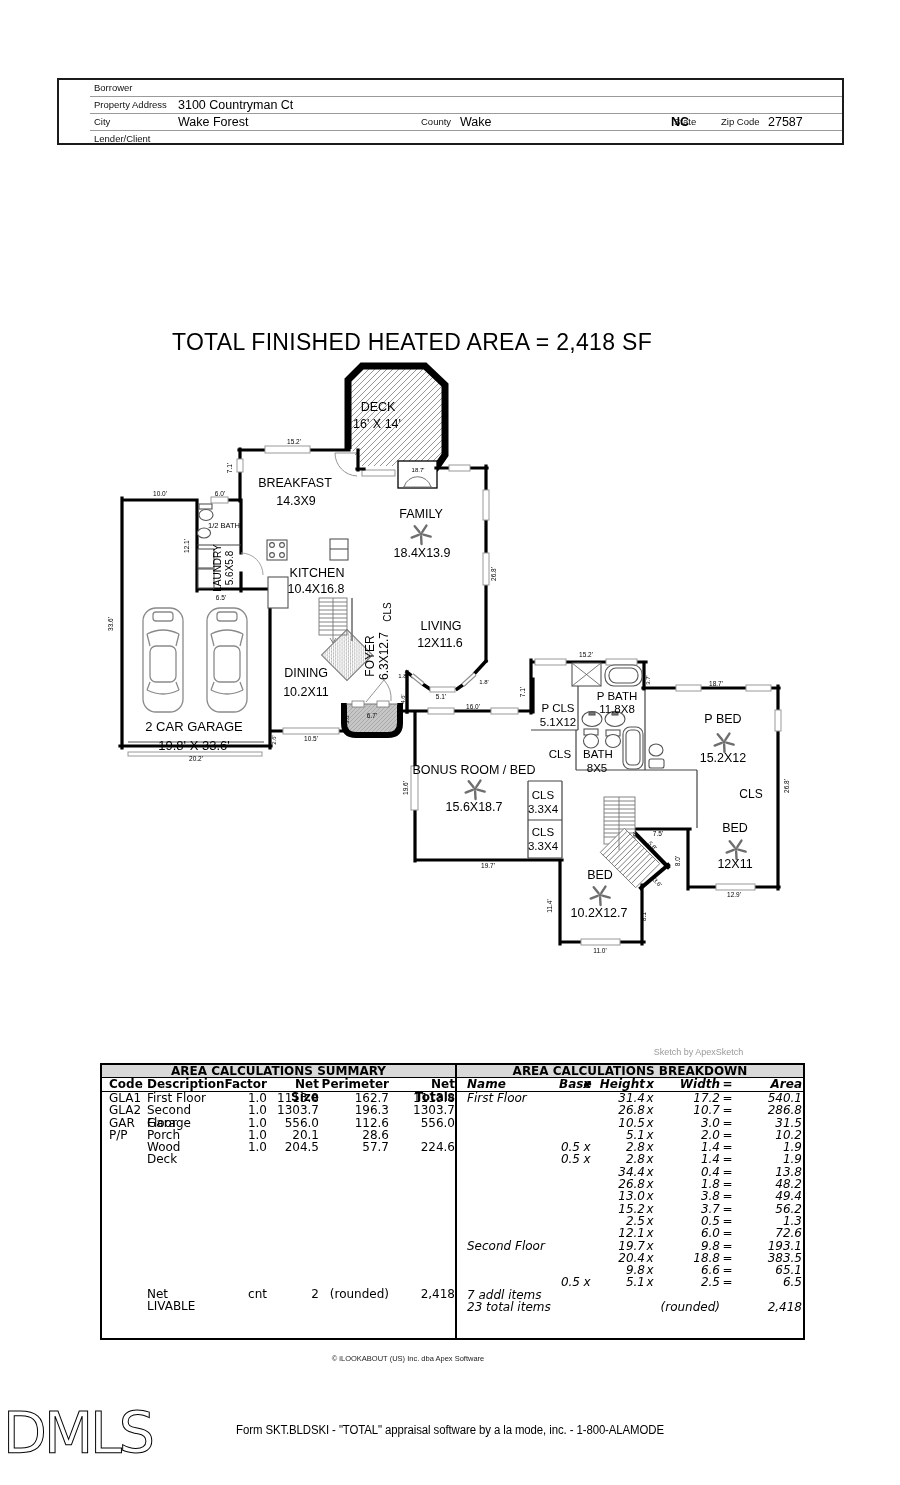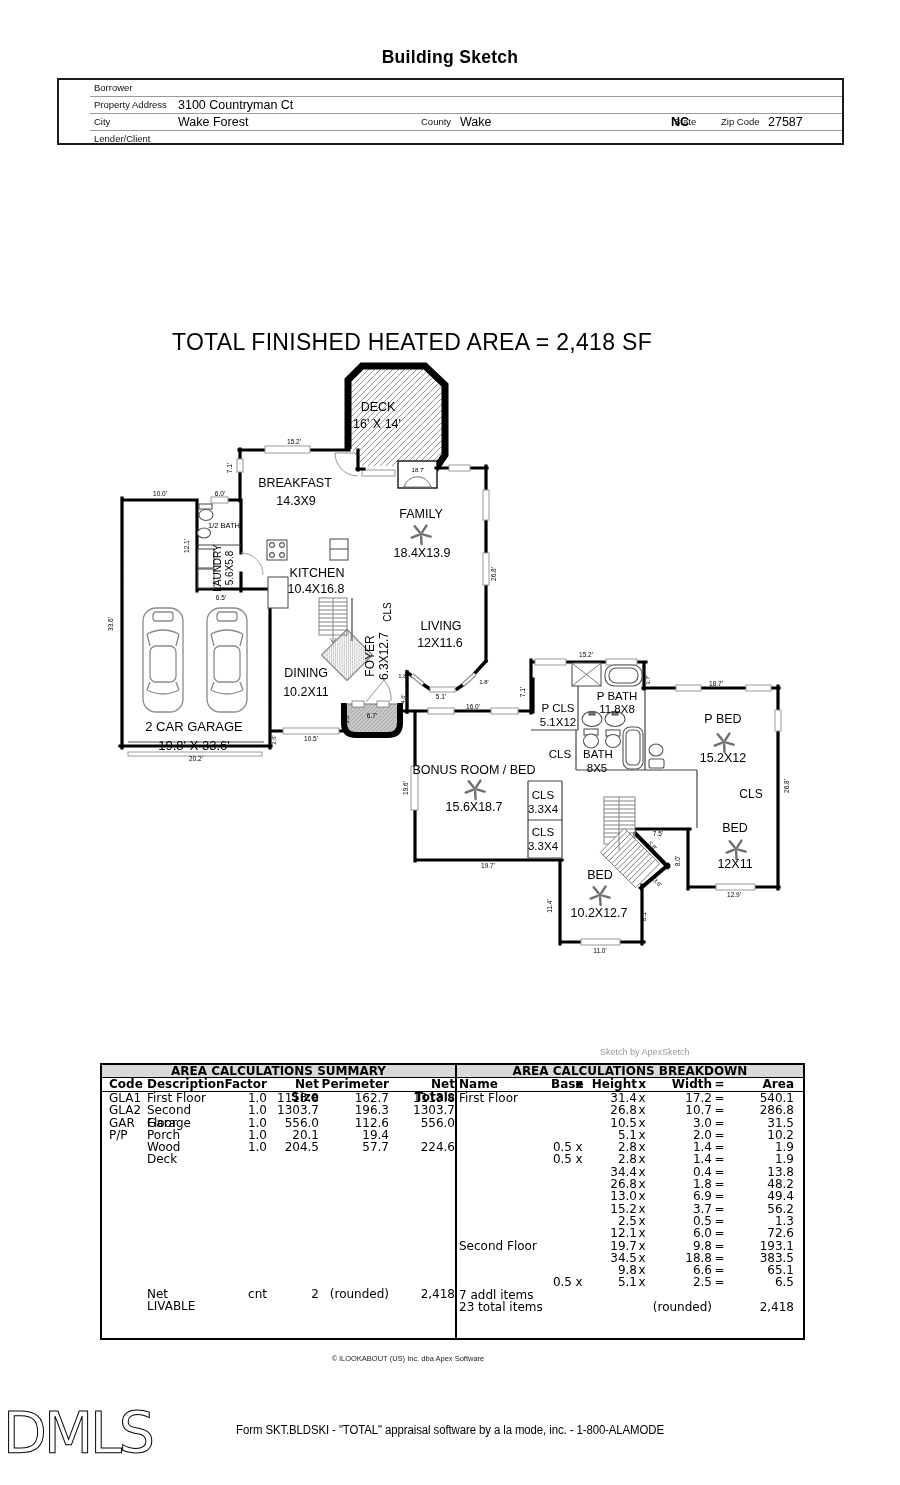--- a/index.html
+++ b/index.html
@@ -10,52 +10,51 @@
              font-size:17.5px;font-weight:bold;letter-spacing:.3px;}
   #form-box{position:absolute;left:57px;top:78px;width:787px;height:67px;
             border:2px solid #1b1b1b;box-sizing:border-box;background:#fff;padding-left:31px;}
   .frow{position:relative;width:100%;box-sizing:border-box;}
   .frow+.frow{border-top:1px solid #9a9a9a;}
   .flabel{position:absolute;left:4px;top:2px;font-size:9.5px;color:#111;}
   .fval{position:absolute;top:1px;font-size:12.5px;color:#000;}
   
   #total-area{position:absolute;left:172px;top:329px;font-size:23px;letter-spacing:.3px;}
   #plan-svg{position:absolute;left:0;top:0;width:900px;height:1485px;}
-  #sketch-credit{position:absolute;left:600px;top:1047px;width:197px;text-align:left;
+  #sketch-credit{position:absolute;left:600px;top:1047px;width:197px;text-align:center;
                  font-size:9px;color:#999;}
   
   #calc-box{position:absolute;left:100px;top:1063px;width:705px;height:277px;
             border:2px solid #000;box-sizing:border-box;background:#fff;
             font-family:"DejaVu Sans",sans-serif;font-size:12px;}
   #calc-divider{position:absolute;left:353px;top:0;bottom:0;width:2px;background:#000;}
   .side{position:absolute;top:0;bottom:0;}
   #sum-side{left:0;width:353px;}
   #bd-side{left:355px;width:346px;}
   .tbl-title{height:12px;line-height:12px;text-align:center;font-weight:bold;
              background:#d9d9d9;border-bottom:1px solid #000;}
   .thead{font-weight:bold;border-bottom:1px solid #000;}
   .grid-sum{display:grid;grid-template-columns:38px 60px 60px 52px 70px 66px;
             padding-left:7px;line-height:12.3px;height:12.3px;}
   .grid-bd{display:grid;grid-template-columns:92px 21px 14px 51px 10px 65px 15px 67px;
-           padding-left:2px;line-height:12.3px;height:12.3px;}
+           padding-left:10px;line-height:12.3px;height:12.3px;font-style:italic;}
   .ra{text-align:right;}  .ca{text-align:center;}
   .thead.grid-sum,.thead.grid-bd{height:13px;line-height:13px;}
   #sum-net{position:absolute;top:223px;left:0;width:100%;}
   
   #copyright{position:absolute;left:0;top:1354px;width:816px;text-align:center;
              font-size:7.5px;color:#222;}
   #form-line{position:absolute;left:0;top:1423px;width:900px;text-align:center;
              font-size:12px;transform:scaleX(.95);letter-spacing:-.1px;}
 </style>
 </head>
 <body>
 
 <div id="page">
 
-  <div id="doc-title">Building Sketch</div>
 
   <div id="form-box">
     <div class="frow" style="height:16px;">
       <span class="flabel">Borrower</span>
       <span class="fval" style="left:88px;"></span>
     </div>
     <div class="frow" style="height:17px;">
       <span class="flabel">Property Address</span>
       <span class="fval" style="left:88px;">3100 Countryman Ct</span>
     </div>
@@ -392,21 +391,21 @@
             <span class="ra">1.0</span>
             <span class="ra">556.0</span>
             <span class="ra">112.6</span>
             <span class="ra">556.0</span>
           </div>
           <div class="grid-sum">
             <span>P/P</span>
             <span>Porch</span>
             <span class="ra">1.0</span>
             <span class="ra">20.1</span>
-            <span class="ra">19.4</span>
+            <span class="ra">28.6</span>
             <span class="ra"></span>
           </div>
           <div class="grid-sum">
             <span></span>
             <span>Wood Deck</span>
             <span class="ra">1.0</span>
             <span class="ra">204.5</span>
             <span class="ra">57.7</span>
             <span class="ra">224.6</span>
           </div>
@@ -514,21 +513,21 @@
             <span class="ra">1.8</span>
             <span class="ca">=</span>
             <span class="ra">48.2</span>
           </div>
           <div class="grid-bd">
             <span></span>
             <span class="ra"></span>
             <span class="ca"></span>
             <span class="ra">13.0</span>
             <span class="ca">x</span>
-            <span class="ra">6.9</span>
+            <span class="ra">3.8</span>
             <span class="ca">=</span>
             <span class="ra">49.4</span>
           </div>
           <div class="grid-bd">
             <span></span>
             <span class="ra"></span>
             <span class="ca"></span>
             <span class="ra">15.2</span>
             <span class="ca">x</span>
             <span class="ra">3.7</span>
@@ -562,21 +561,21 @@
             <span class="ra">19.7</span>
             <span class="ca">x</span>
             <span class="ra">9.8</span>
             <span class="ca">=</span>
             <span class="ra">193.1</span>
           </div>
           <div class="grid-bd">
             <span></span>
             <span class="ra"></span>
             <span class="ca"></span>
-            <span class="ra">34.5</span>
+            <span class="ra">20.4</span>
             <span class="ca">x</span>
             <span class="ra">18.8</span>
             <span class="ca">=</span>
             <span class="ra">383.5</span>
           </div>
           <div class="grid-bd">
             <span></span>
             <span class="ra"></span>
             <span class="ca"></span>
             <span class="ra">9.8</span>

